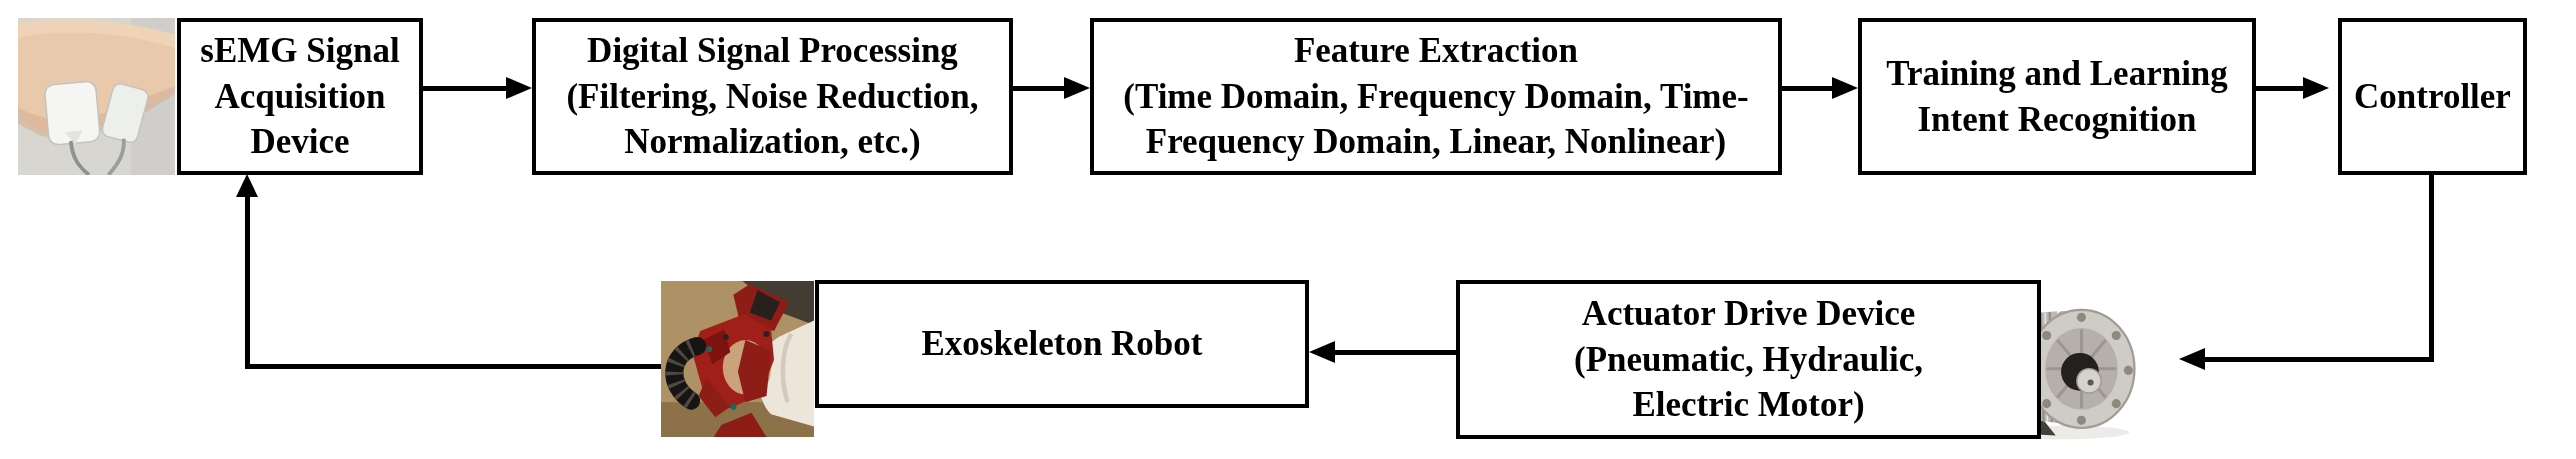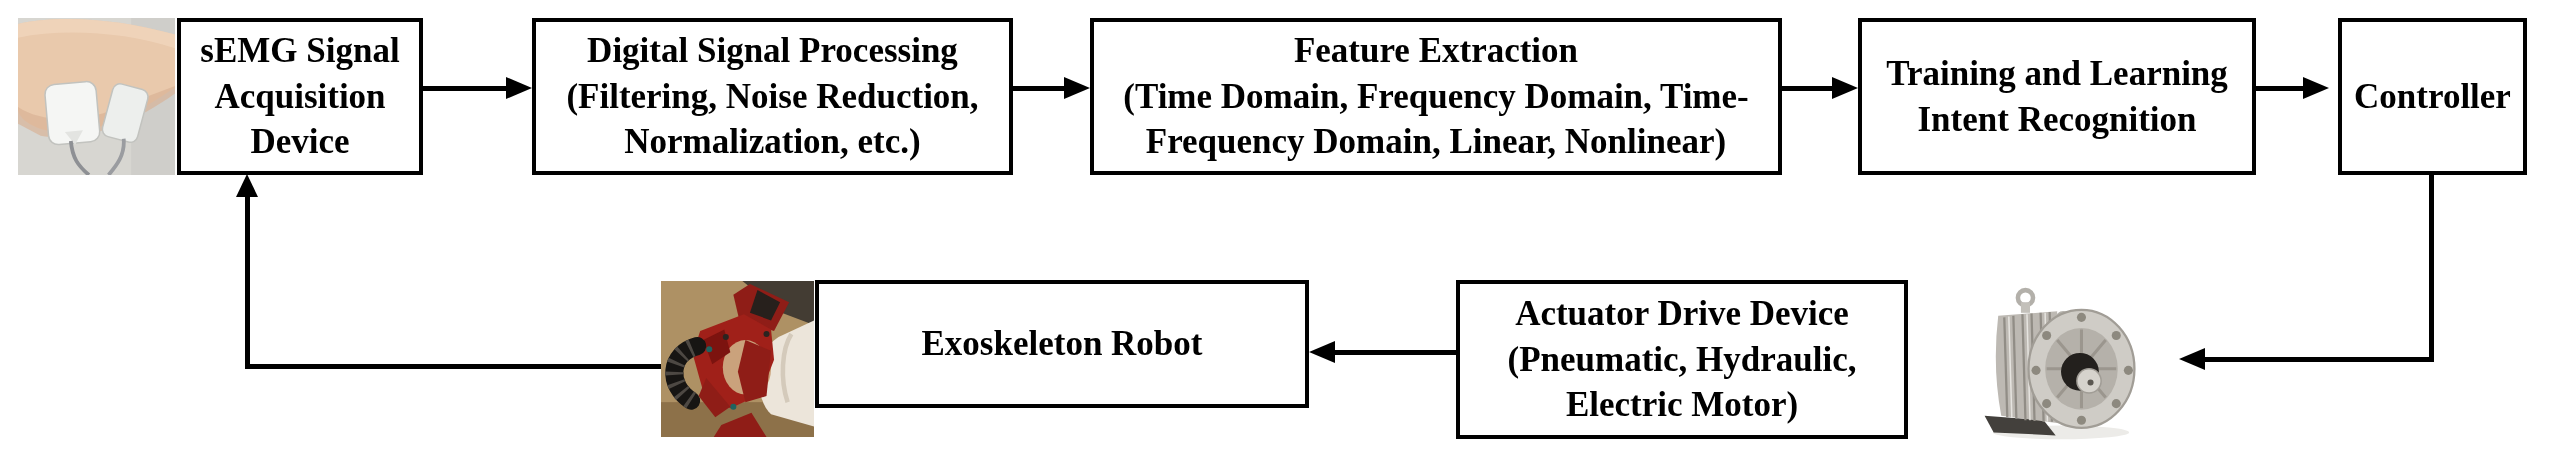--- a/index.html
+++ b/index.html
@@ -154,21 +154,21 @@
   </div>
 
   <div class="node" style="left:2329px;top:18px;width:189px;height:157px;margin-left:9px;">
     <span class="lbl">Controller</span>
   </div>
 
   <div class="node" style="left:815px;top:280px;width:494px;height:128px;">
     <span class="lbl">Exoskeleton Robot</span>
   </div>
 
-  <div class="node" style="left:1456px;top:280px;width:452px;height:159px;">
+  <div class="node" style="left:1456px;top:280px;width:585px;height:159px;">
     <span class="lbl">Actuator Drive Device
 (Pneumatic, Hydraulic,
 Electric Motor)</span>
   </div>
 
   <div class="line" style="left:423px;top:86px;width:85px;height:4.5px;"></div>
   <div class="head right" style="left:506px;top:77px;"></div>
 
   <div class="line" style="left:1013px;top:86px;width:53px;height:4.5px;"></div>
   <div class="head right" style="left:1064px;top:77px;"></div>

